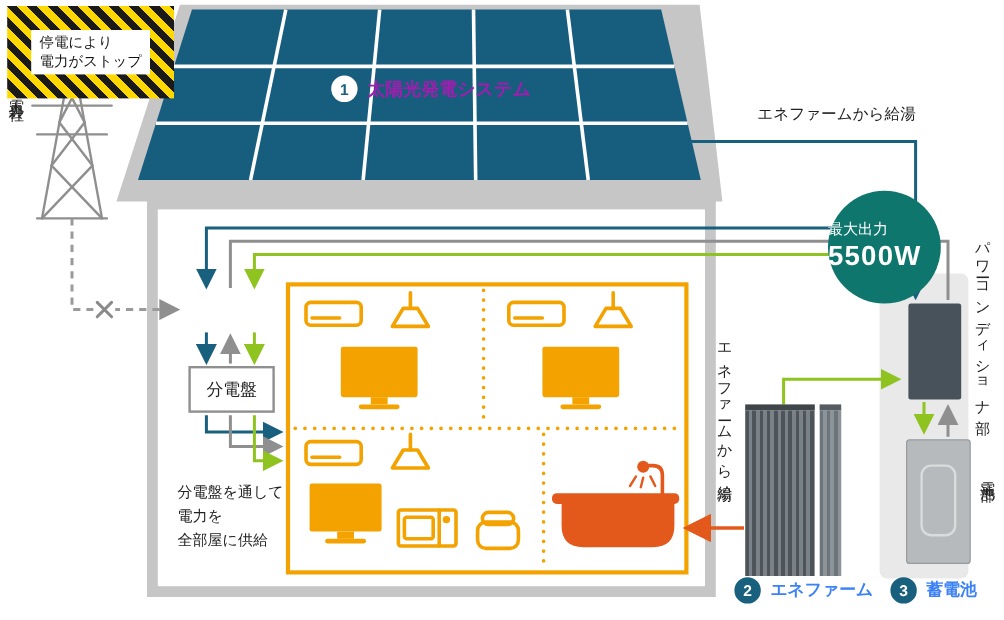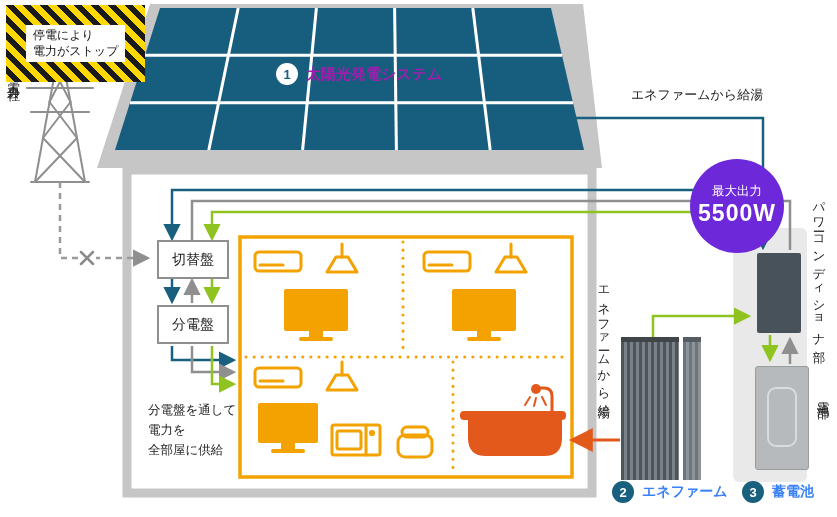--- a/index.html
+++ b/index.html
@@ -16,22 +16,22 @@
              display:flex;align-items:center;justify-content:center;font-size:13px;font-weight:bold;flex:0 0 auto;}
   .num-badge.inv{background:#fff;color:#19607f;}
   .badge-row{display:flex;align-items:center;gap:8px;}
   .badge-label{font-size:14px;font-weight:bold;color:#3b82f6;}
   .badge-label.white{color:#a21caf;font-size:15px;}
   
   .panel-box{width:68px;height:35px;background:#fff;border:2px solid #8f8f8f;
              display:flex;align-items:center;justify-content:center;font-size:14px;color:#222;}
   .note{font-size:12.5px;line-height:1.6;color:#222;}
   
-  .max-circle{left:690px;top:159px;width:94px;height:94px;border-radius:50%;background:#6d28d9;color:#fff;
-              display:flex;flex-direction:column;align-items:center;justify-content:center;line-height:1.25;}
+  .max-circle{left:690px;top:159px;width:94px;height:94px;border-radius:50%;background:#0f766e;color:#fff;
+              display:flex;flex-direction:column;justify-content:center;line-height:1.25;}
   .max-circle .t1{font-size:12.5px;}
   .max-circle .t2{font-size:23px;font-weight:bold;letter-spacing:1px;}
   
   .sys-panel{left:733px;top:228px;width:74px;height:254px;background:#e9e9e9;border-radius:6px;}
   .conditioner{left:757px;top:253px;width:44px;height:80px;background:#47525b;border-radius:2px;}
   .battery{left:755px;top:366px;width:52px;height:102px;background:#b6babc;border:1px solid #979c9f;border-radius:3px;}
   .battery-cell{width:26px;height:56px;border:2px solid #d9dbdc;border-radius:9px;margin:20px auto 0;}
   
   .enefarm-main{left:621px;top:337px;width:58px;height:138px;border-top:5px solid #3f464a;
                 background:repeating-linear-gradient(90deg,#4e555a 0 3px,#7b8287 3px 6px);}
@@ -233,21 +233,20 @@
   <div class="abs battery">
     <div class="battery-cell"></div>
   </div>
   <div class="abs vtext" style="left:810px;top:192px;">パワーコンディショナ部</div>
   <div class="abs vtext" style="left:814px;top:392px;">電池部</div>
 
   <div class="abs enefarm-main"></div>
   <div class="abs enefarm-sub"></div>
   <div class="abs vtext" style="left:595px;top:278px;">エネファームから給湯</div>
 
-  <div class="abs panel-box" style="left:157px;top:240px;">切替盤</div>
   <div class="abs note" style="left:148px;top:400px;">
     <div>分電盤を通して</div>
     <div>電力を</div>
     <div>全部屋に供給</div>
   </div>
 
   <div class="abs panel-box" style="left:157px;top:305px;">分電盤</div>
 
   <div class="abs badge-row" style="left:612px;top:481px;">
     <div class="num-badge">2</div>

